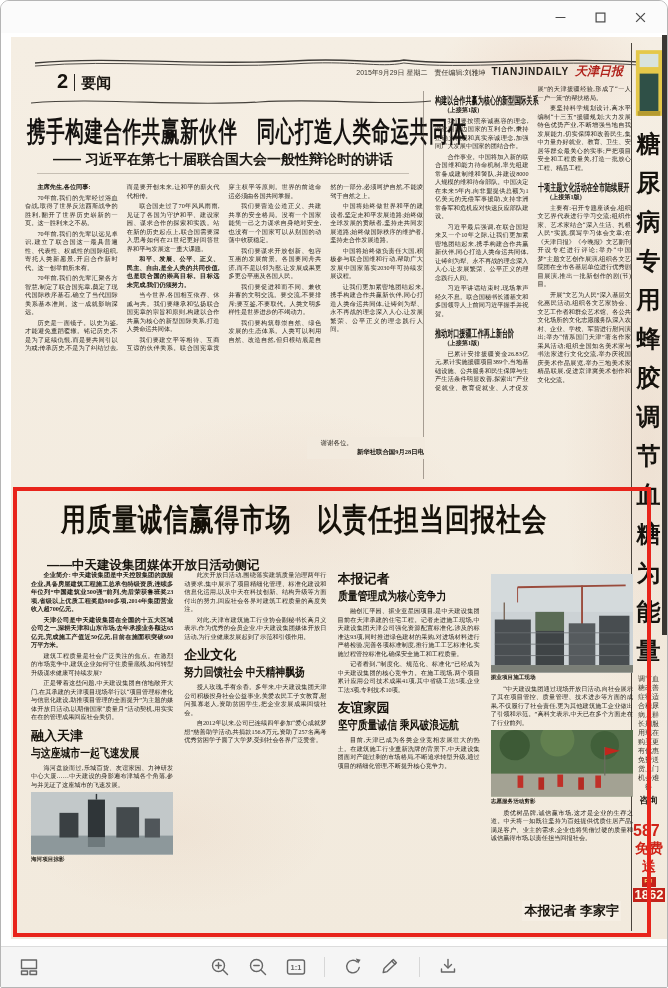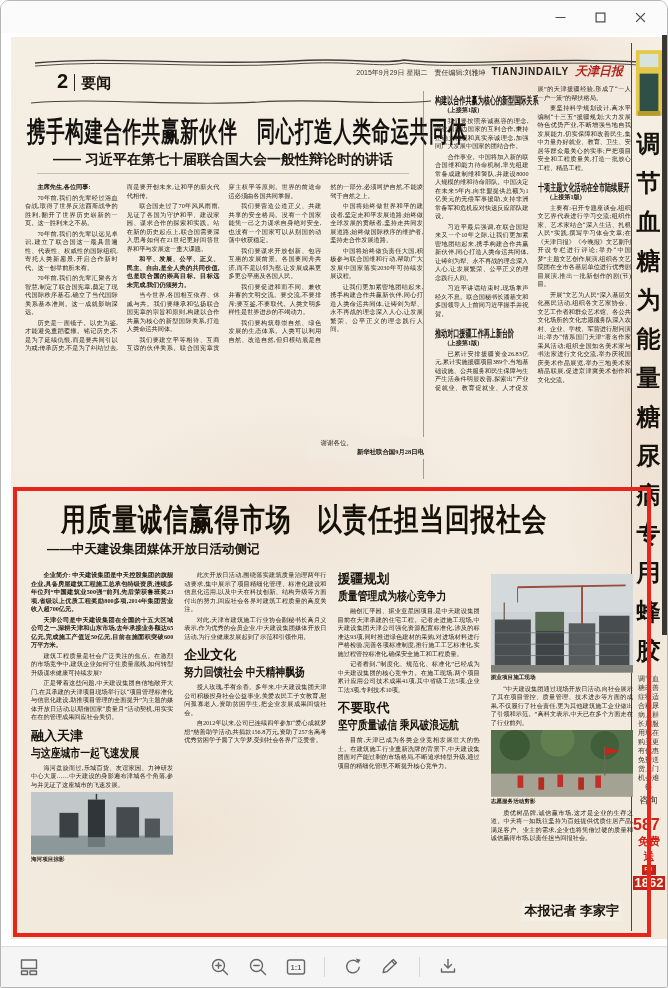--- a/index.html
+++ b/index.html
@@ -44,29 +44,29 @@
   
   .right-region{position:absolute;left:424px;top:48px;width:196px;height:394px;column-count:2;column-gap:9px;overflow:hidden;}
   .rtitle{margin:5px 0 3px;height:13px;overflow:visible;}
   .rtitle span{display:inline-block;white-space:nowrap;font-size:10.5px;font-weight:900;color:#17140f;transform:scaleX(.58);transform-origin:0 50%;}
   .cont{font-weight:bold !important;}
   
   .side-strip{position:absolute;left:620px;top:6px;width:33px;height:888px;border-left:1px solid #4a443c;padding-left:1px;box-sizing:border-box;}
   .product{display:block;margin:2px auto 4px;}
   .vslogan{width:30px;margin:0 auto;font-size:24px;line-height:39px;font-weight:900;color:#15120d;word-break:break-all;text-align:center;font-family:"Liberation Serif",serif;}
   .vfine{width:26px;margin:4px auto 2px;font-size:7px;line-height:9px;color:#3c362c;word-break:break-all;text-align:center;font-family:"Liberation Serif",serif;}
-  .consult{width:30px;margin:2px auto 9px;text-align:center;font-size:9px;font-weight:normal;color:#241f18;}
+  .consult{width:30px;margin:2px auto 15px;text-align:center;font-size:9px;font-weight:bold;color:#241f18;}
   .phone-big{width:32px;text-align:left;font-size:16px;font-weight:900;color:#cf2318;line-height:18px;}
-  .free{width:32px;text-align:center;font-size:11px;font-weight:900;color:#cf2318;}
+  .free{width:32px;text-align:center;font-size:14px;font-weight:900;color:#cf2318;}
   .brand-tag{display:block;width:14px;margin:1px auto 0;text-align:center;font-size:8px;font-weight:bold;color:#ffe87a;background:#c3231a;line-height:10px;}
   .phone-red{width:32px;margin:1px auto;text-align:center;font-size:13px;font-weight:900;color:#fffbe8;background:#c3231a;line-height:14px;}
   
   .boxed{position:absolute;left:2px;top:450px;right:16px;height:450px;border:4px solid #e8241b;box-sizing:border-box;z-index:3;}
   .box-head{position:absolute;left:44px;top:8px;white-space:nowrap;font-size:31px;font-weight:900;color:#151109;transform:scaleX(.8);transform-origin:0 0;letter-spacing:1px;}
-  .box-sub{position:absolute;left:30px;top:50px;font-size:12.5px;font-weight:900;color:#1a1610;}
+  .box-sub{position:absolute;left:30px;top:66px;font-size:12.5px;font-weight:900;color:#1a1610;}
   .box-cols{position:absolute;left:14px;right:14px;top:80px;bottom:8px;display:flex;gap:11px;overflow:hidden;}
   .bcol{flex:1;min-width:0;overflow:hidden;}
   .bcol .boldlist p{font-weight:bold;}
   .sect{margin:6px 0 3px;}
   .sect .l1{display:block;font-size:13px;font-weight:900;color:#17130c;line-height:15px;}
   .sect .l2{display:inline-block;white-space:nowrap;font-size:12px;font-weight:900;color:#17130c;line-height:15px;transform:scaleX(.82);transform-origin:0 50%;}
   .photo{display:block;width:100%;margin:3px 0 1px;}
   .caption{font-size:5.6px;font-weight:bold;color:#2c2820;margin:0 0 3px;font-family:"Liberation Serif",serif;}
   .byline{position:absolute;right:26px;bottom:12px;font-size:13px;font-weight:900;color:#17130c;background:rgba(245,238,227,.9);padding:1px 2px;}
   
@@ -173,22 +173,22 @@
           </div>
       </div>
 
       <div class="side-strip">
         <svg class="product" width="30" height="76" viewBox="0 0 32 80">
           <rect x="2" y="5" width="28" height="70" fill="#e5c84a"></rect>
           <rect x="6" y="9" width="20" height="14" fill="#d9e3de"></rect>
           <rect x="6" y="30" width="20" height="40" fill="#2f5047"></rect>
           <rect x="4" y="70" width="24" height="5" fill="#b59a2e"></rect>
         </svg>
+        <div class="vslogan">糖尿病专用蜂胶</div>
         <div class="vslogan">调节血糖为能量</div>
-        <div class="vslogan">糖尿病专用蜂胶</div>
         <div class="vfine">调节血糖改善症状适合糖尿病人群长期服用现在购买更有优惠免费送货上门机会难得</div>
         <div class="consult">咨询</div>
         <div class="phone-big">587</div>
         <div class="free">免费送</div>
         <span class="brand-tag">中</span>
         <div class="phone-red">1862</div>
       </div>
 
       <div class="boxed">
         <div class="box-head"><span>用质量诚信赢得市场　以责任担当回报社会</span></div>
@@ -234,29 +234,29 @@
               <span class="l2">努力回馈社会 中天精神飘扬</span>
             </div>
             <div>
                 <p>授人玫瑰,手有余香。多年来,中天建设集团天津公司积极投身社会公益事业,关爱农民工子女教育,慰问孤寡老人,资助贫困学生,把企业发展成果回馈社会。</p>
                 <p>自2012年以来,公司已连续四年参加“爱心成就梦想”慈善助学活动,共捐款156.8万元,资助了257名高考优秀贫困学子圆了大学梦,受到社会各界广泛赞誉。</p>
               </div>
           </div>
 
           <div class="bcol">
             <div class="sect" style="margin-top:0">
-              <span class="l1">援疆规划</span>
+              <span class="l1">本报记者</span>
               <span class="l2">质量管理成为核心竞争力</span>
             </div>
             <div>
                 <p>融创汇平园、振业亚星园项目,是中天建设集团目前在天津承建的住宅工程。记者走进施工现场,中天建设集团天津公司强化资源配置标准化,涉及的标准达93项,同时推进绿色建材的采购,对进场材料进行严格检验,完善各项标准制度,推行施工工艺标准化,实施过程管控标准化,确保安全施工和工程质量。</p>
                 <p>记者看到,“制度化、规范化、标准化”已经成为中天建设集团的核心竞争力。在施工现场,两个项目累计应用公司技术成果41项,其中省级工法5项,企业工法3项,专利技术10项。</p>
               </div>
             <div class="sect">
-              <span class="l1">不要取代</span>
+              <span class="l1">友谊家园</span>
               <span class="l2">坚守质量诚信 乘风破浪远航</span>
             </div>
             <div>
                 <p>目前,天津已成为各类企业竞相发展壮大的热土。在建筑施工行业重新洗牌的背景下,中天建设集团面对产能过剩的市场格局,不断追求转型升级,通过项目的精细化管理,不断提升核心竞争力。</p>
               </div>
           </div>
 
           <div class="bcol">
             <svg class="photo" viewBox="0 0 150 104">
               <rect width="150" height="104" fill="#ccd2d5"></rect>

